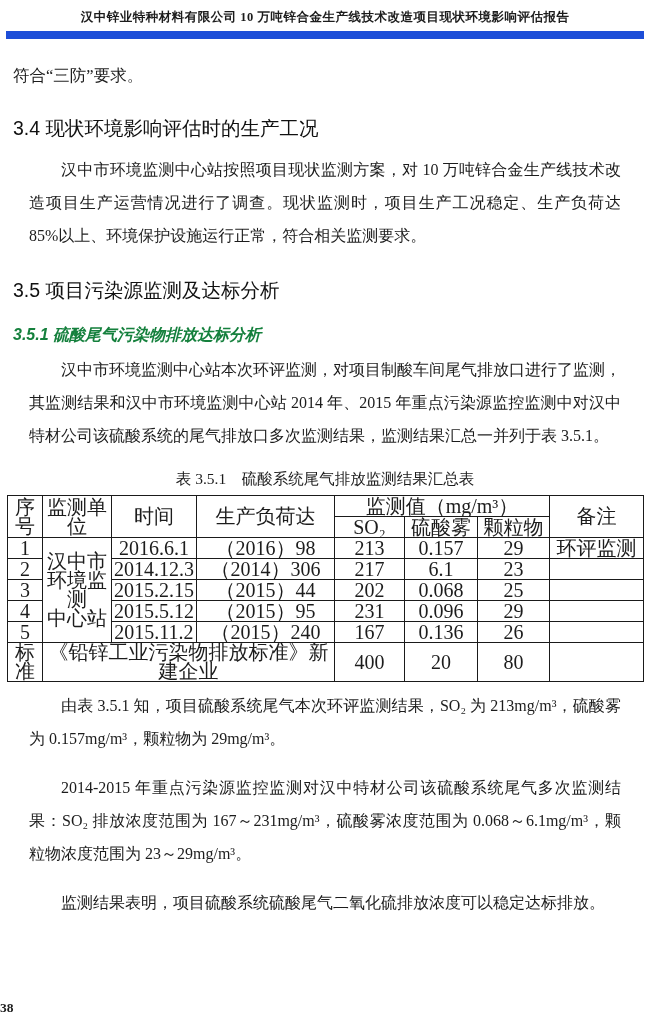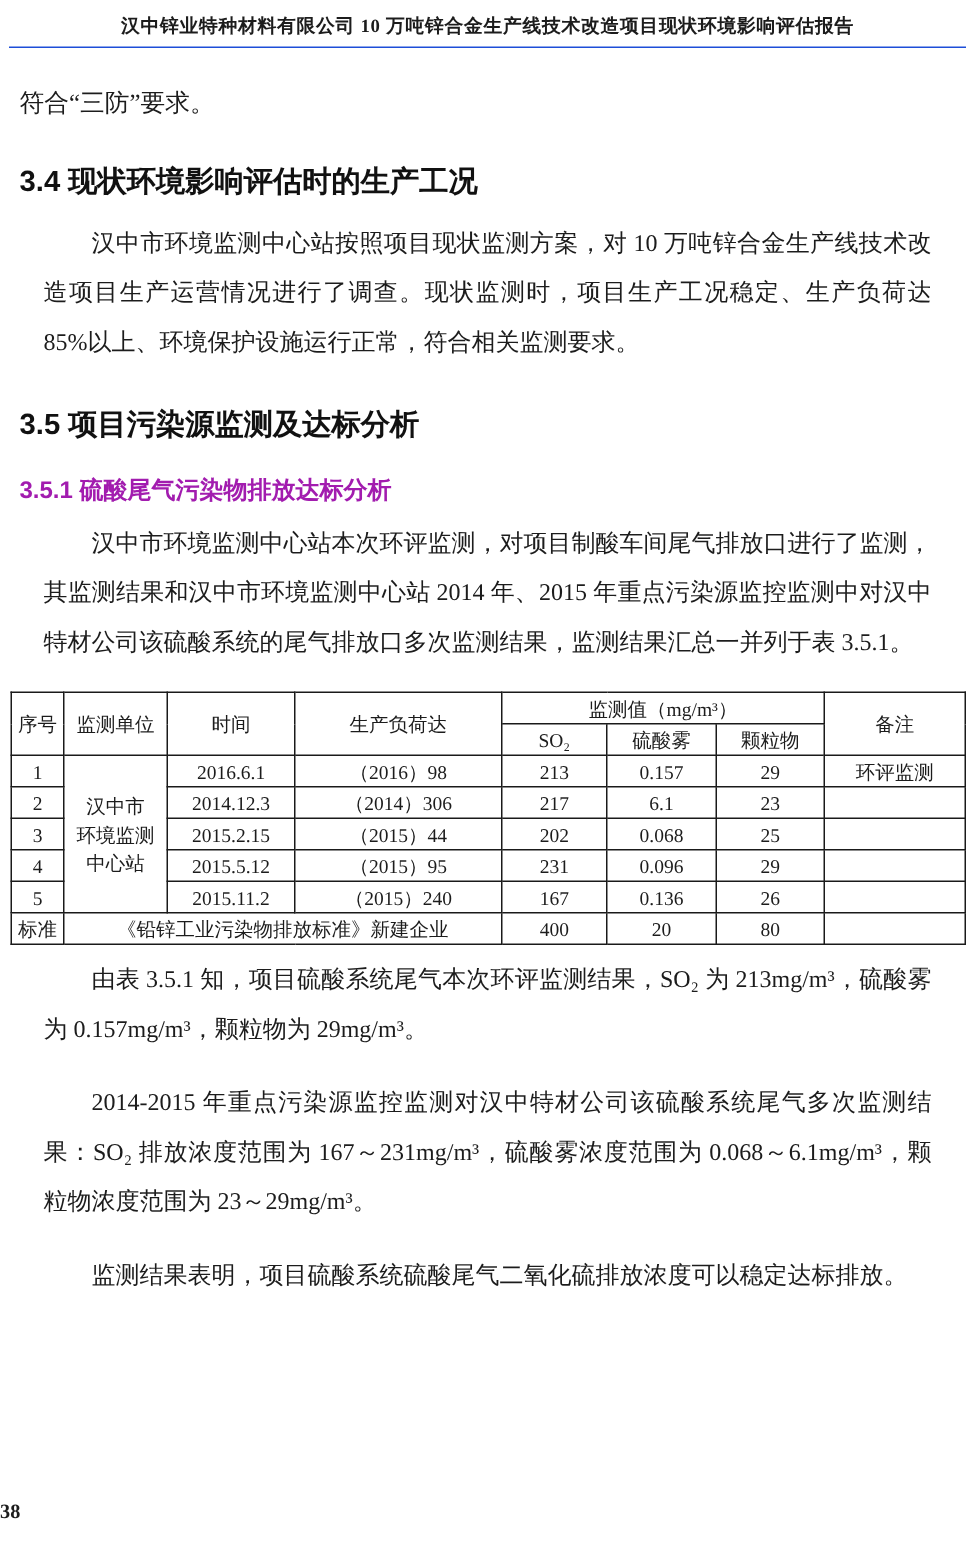--- a/index.html
+++ b/index.html
@@ -13,21 +13,21 @@
   }
   .page { width: 650px; height: 1032px; position: relative; }
 
   .doc-header {
     margin: 0 6px;
     padding: 9px 0 5px 0;
     text-align: center;
     font-size: 12.5px;
     font-weight: bold;
     letter-spacing: 0.5px;
-    border-bottom: 1px solid #1d4ed8;
+    border-bottom: 8px solid #1d4ed8;
     white-space: nowrap;
   }
 
   .content { padding: 0 13px; }
 
   .p-body {
     margin: 16px;
     font-size: 16px;
     line-height: 33px;
     text-indent: 32px;
@@ -37,48 +37,49 @@
     margin: 23px 0 0 0;
     font-size: 16.5px;
     line-height: 28px;
     text-indent: 0;
   }
 
   .h-major {
     margin: 25px 0 0 0;
     font-family: "Liberation Sans", sans-serif;
     font-size: 19.5px;
-    font-weight: bold;
+    font-weight: normal;
     line-height: 27px;
     color: #111;
   }
   .h-minor {
     margin: 19px 0 0 0;
     font-family: "Liberation Sans", sans-serif;
     font-size: 16px;
     font-weight: bold;
     line-height: 23px;
-    color: #a21caf;
+    color: #15803d;
+    font-style: italic;
   }
   .gap-s { margin-top: 11px; }
   .gap-xs { margin-top: 7px; }
 
   .tbl-caption {
     margin: 7px 0 5px 0;
     text-align: center;
     font-size: 15.5px;
     line-height: 22px;
   }
 
   table.results {
     border-collapse: collapse;
     table-layout: fixed;
     width: 636px;
     margin-left: -6px;
-    font-size: 13px;
+    font-size: 20px;
     border-radius: 19px;
   }
   table.results td {
     border: 1.4px solid #1a1a1a;
     text-align: center;
     vertical-align: middle;
     height: 20px;
     line-height: 19px;
     padding: 0 2px;
     overflow: hidden;
@@ -107,20 +108,21 @@
     <p class="p-body p-top">符合“三防”要求。</p>
 
     <h2 class="h-major">3.4 现状环境影响评估时的生产工况</h2>
     <p class="p-body gap-s">汉中市环境监测中心站按照项目现状监测方案，对 10 万吨锌合金生产线技术改造项目生产运营情况进行了调查。现状监测时，项目生产工况稳定、生产负荷达 85%以上、环境保护设施运行正常，符合相关监测要求。</p>
 
     <h2 class="h-major">3.5 项目污染源监测及达标分析</h2>
 
     <h3 class="h-minor">3.5.1 硫酸尾气污染物排放达标分析</h3>
     <p class="p-body gap-xs">汉中市环境监测中心站本次环评监测，对项目制酸车间尾气排放口进行了监测，其监测结果和汉中市环境监测中心站 2014 年、2015 年重点污染源监控监测中对汉中特材公司该硫酸系统的尾气排放口多次监测结果，监测结果汇总一并列于表 3.5.1。</p>
 
+    <div class="tbl-caption">表 3.5.1　硫酸系统尾气排放监测结果汇总表</div>
 
     <table class="results">
       <colgroup>
         <col style="width:35px">
         <col style="width:69px">
         <col style="width:85px">
         <col style="width:138px">
         <col style="width:70px">
         <col style="width:73px">
         <col style="width:72px">

